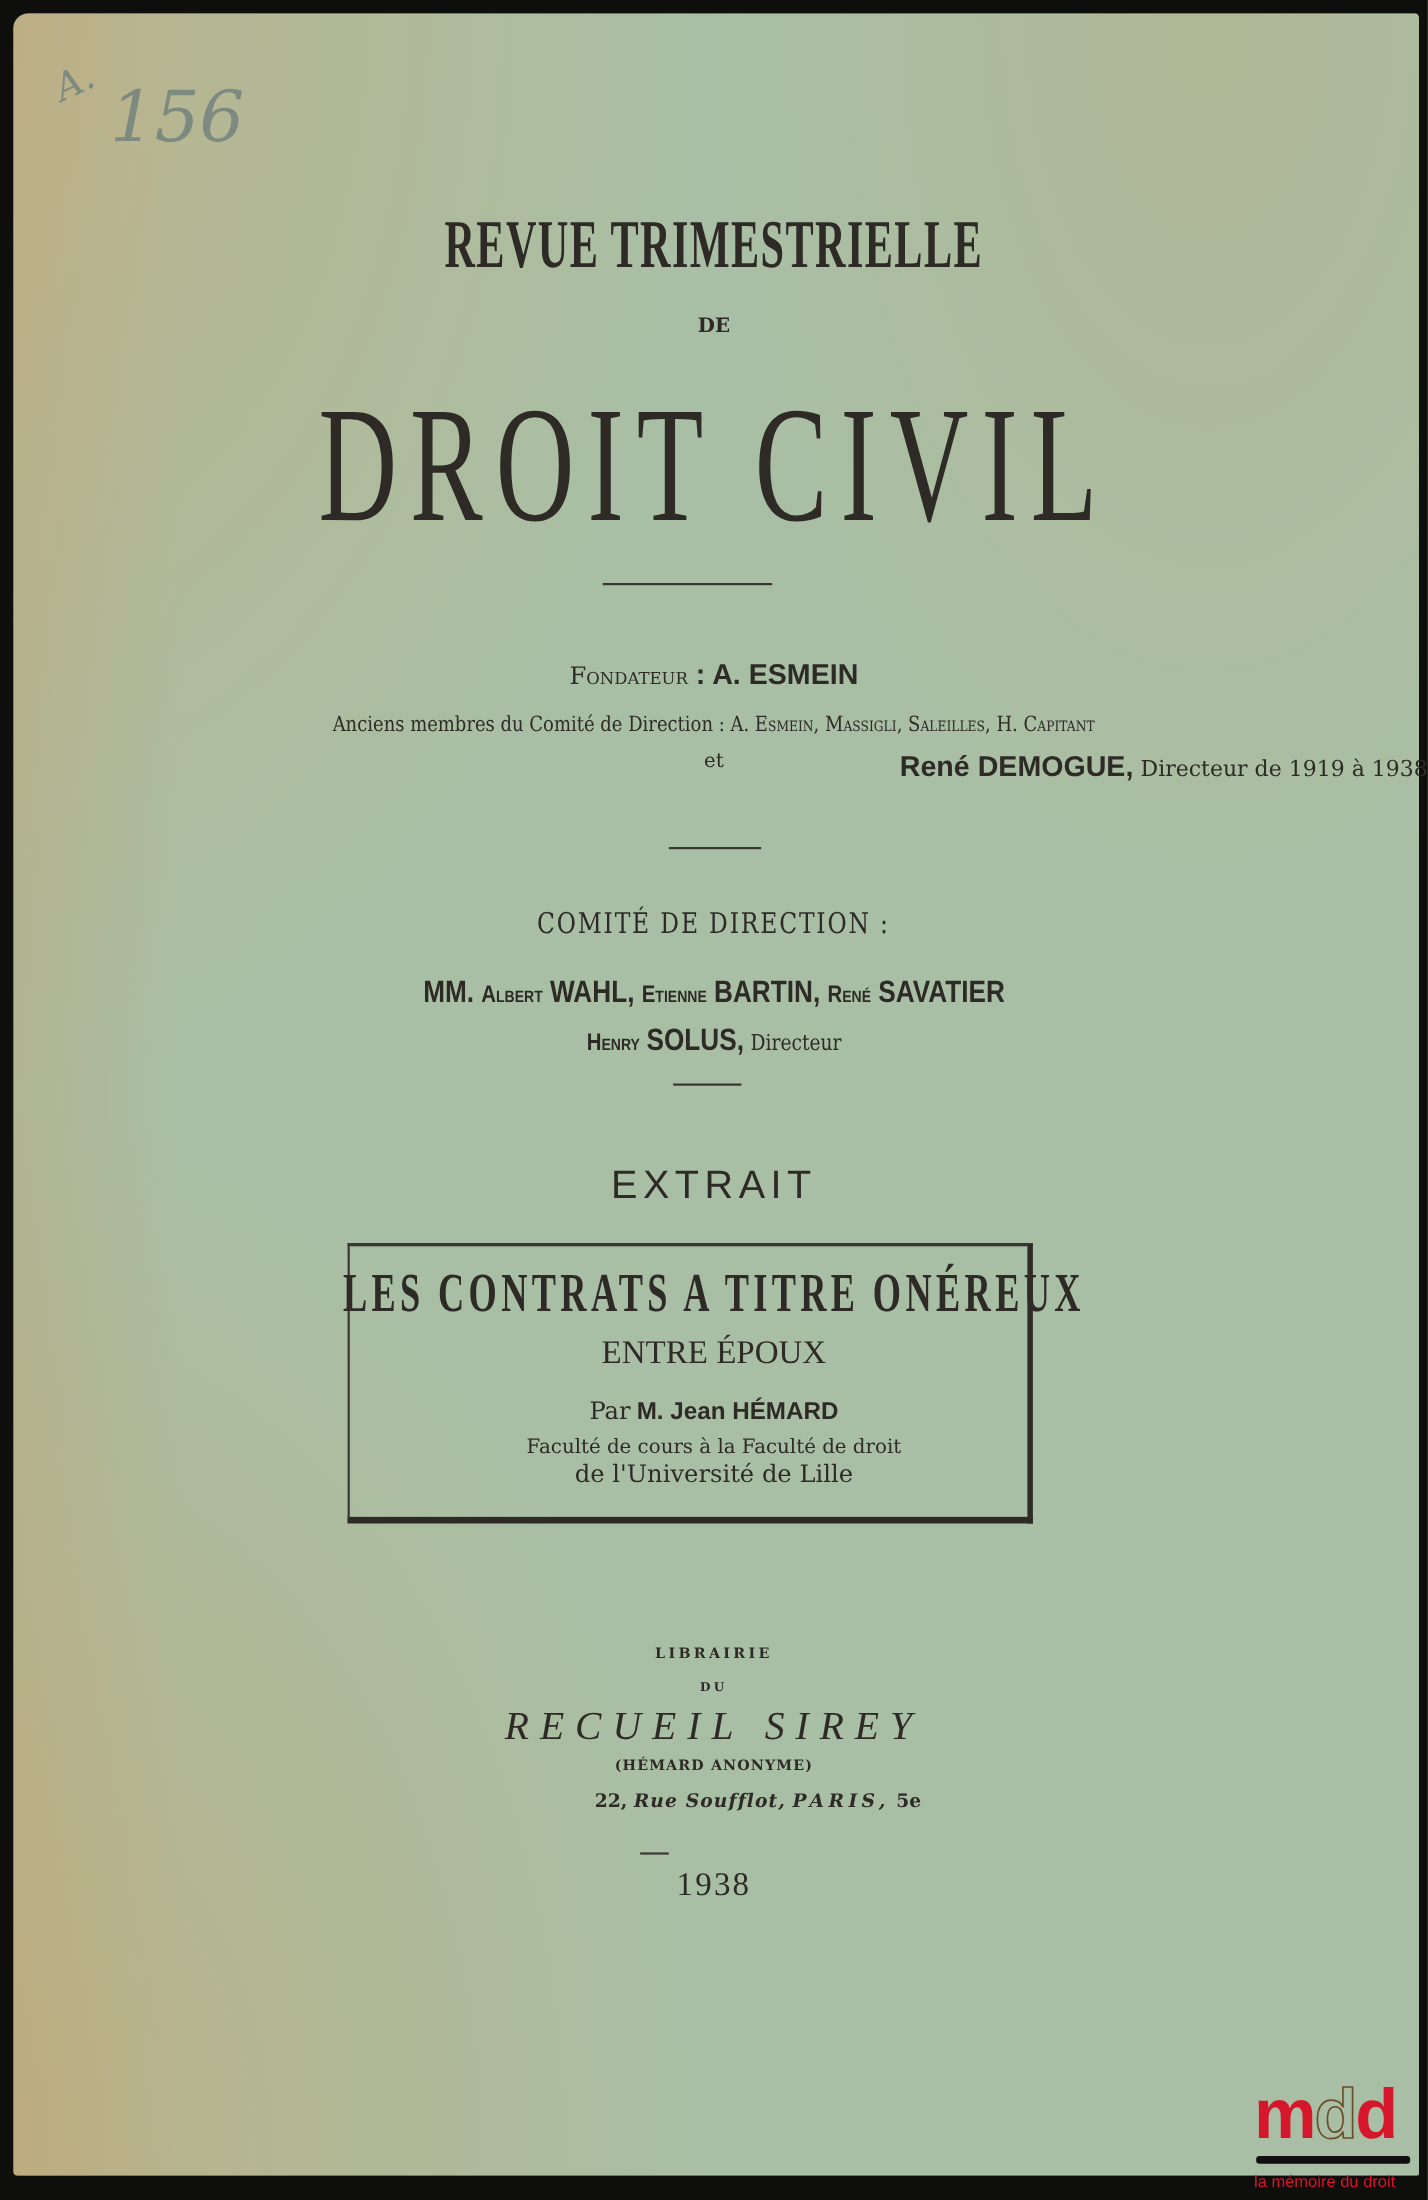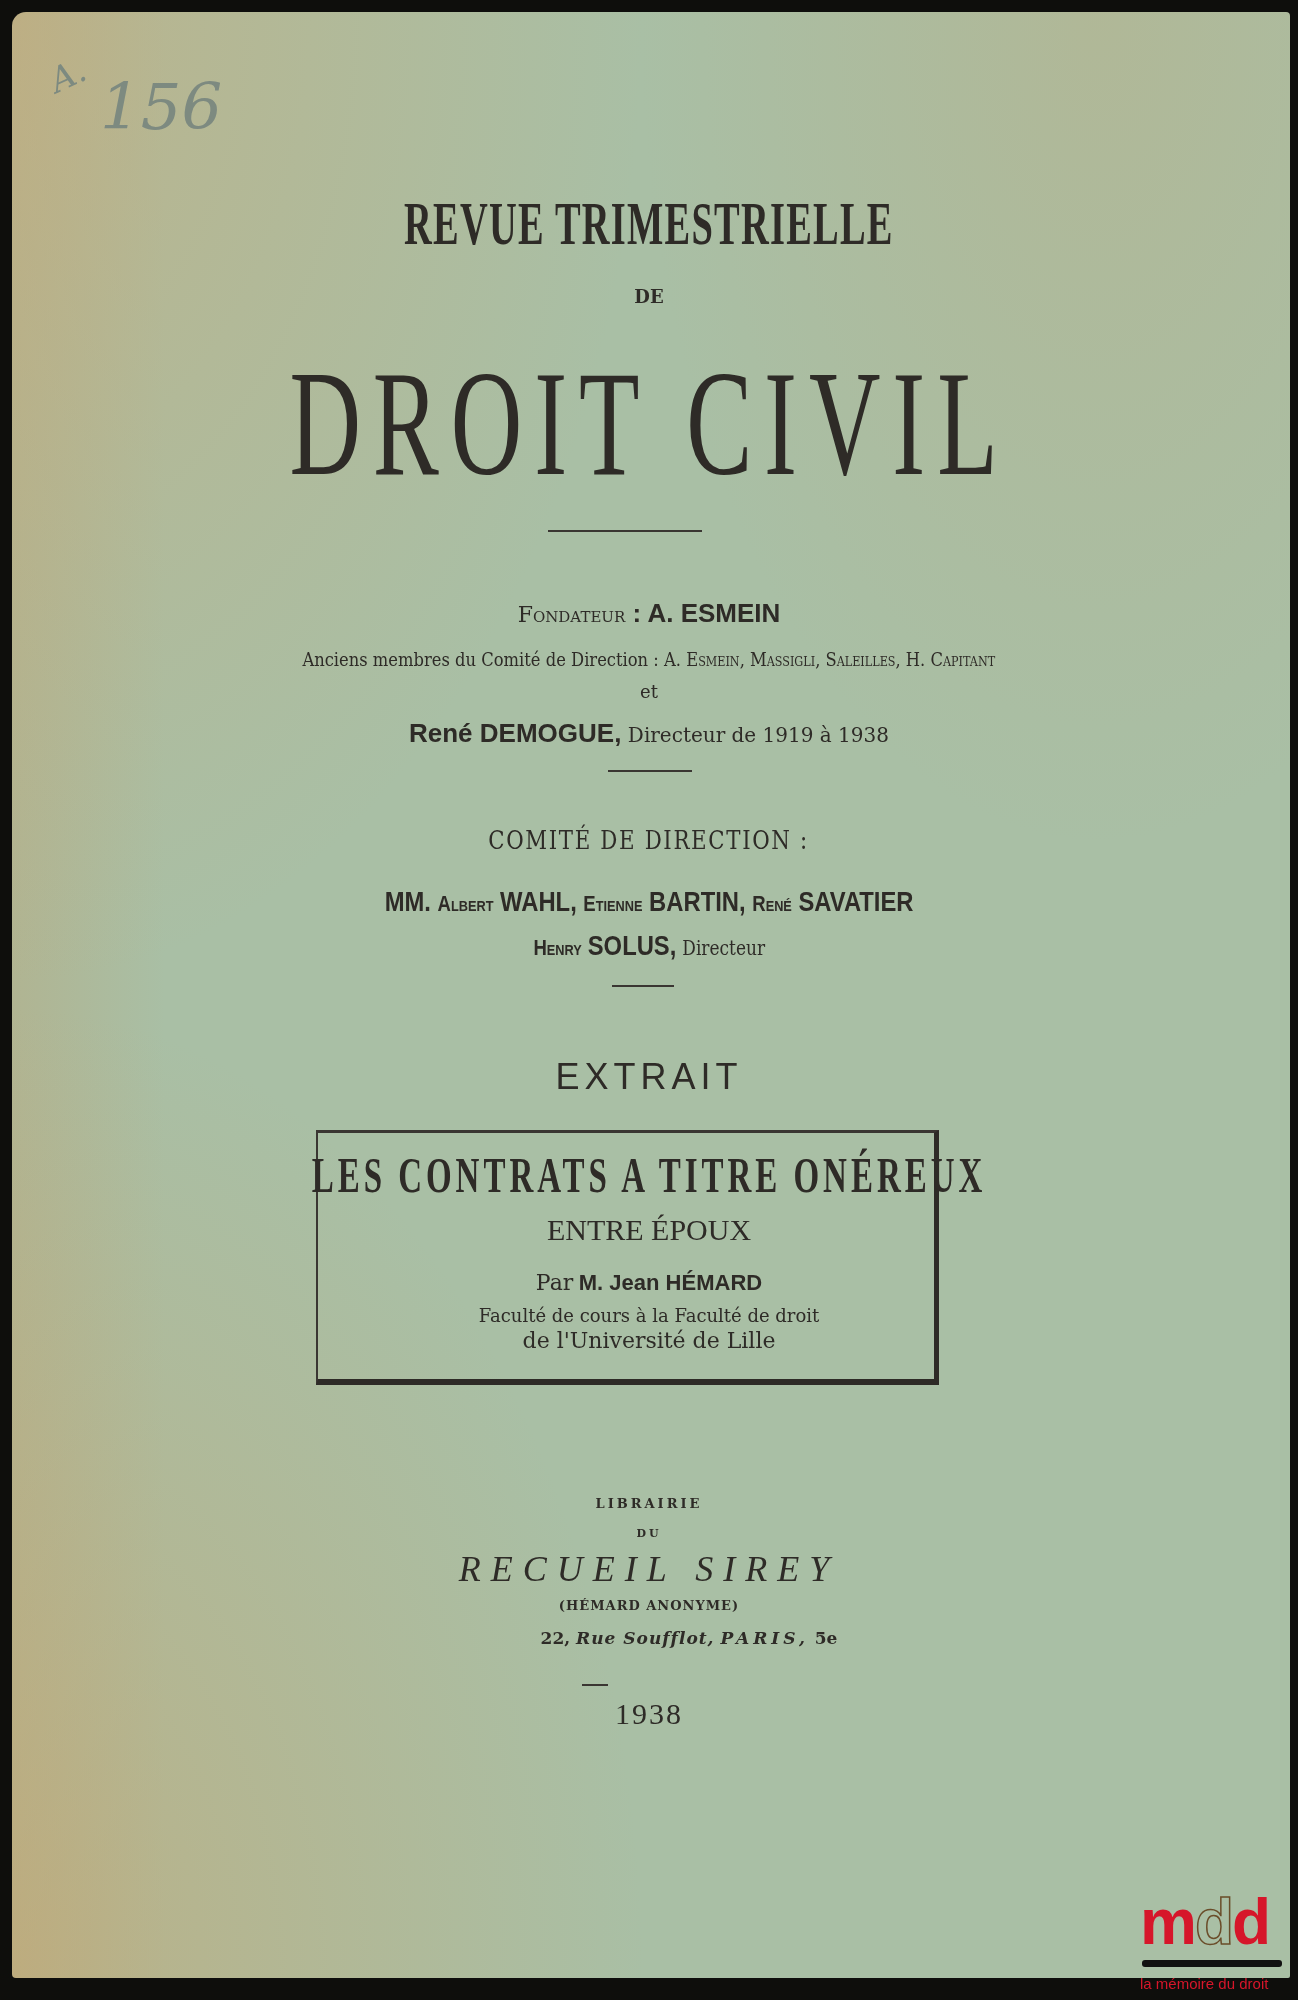--- a/index.html
+++ b/index.html
@@ -51,21 +51,21 @@
 </div>
 <div class="rule" style="left:548px;top:530px;width:154px;"></div>
 
 <div class="c" style="top:598px;font-size:26px;">
   <span class="serif" style="font-variant:small-caps;font-size:22px;">Fondateur</span><span class="sans" style="font-weight:bold;"> : </span><span class="sans" style="font-weight:bold;">A. ESMEIN</span>
 </div>
 <div class="c serif" style="top:648px;font-size:19px;">
   <span class="condensed" style="transform:scaleX(0.86);"><span>Anciens membres du Comité de Direction : </span><span style="font-variant:small-caps;">A. Esmein, Massigli, Saleilles, H. Capitant</span></span>
 </div>
 <div class="c serif" style="top:681px;font-size:18px;">et</div>
-<div class="c" style="top:718px;font-size:26px;">
+<div class="c" style="top:681px;font-size:26px;text-align:right;">
   <span class="sans" style="font-weight:bold;">René DEMOGUE,</span>
   <span class="serif" style="font-size:20px;">Directeur de 1919 à 1938</span>
 </div>
 <div class="rule" style="left:608px;top:770px;width:84px;"></div>
 
 <div class="c serif" style="top:825px;font-size:26px;letter-spacing:2px;text-align:center;">
   <span class="condensed" style="transform:scaleX(0.82);">COMITÉ DE DIRECTION :</span>
 </div>
 <div class="c sans" style="top:886px;font-size:28px;font-weight:bold;">
   <span class="condensed" style="transform:scaleX(0.85);">

